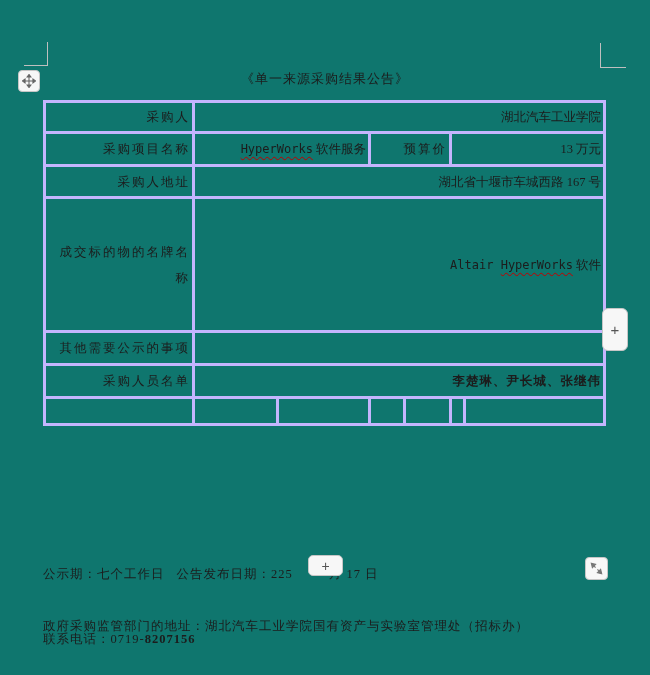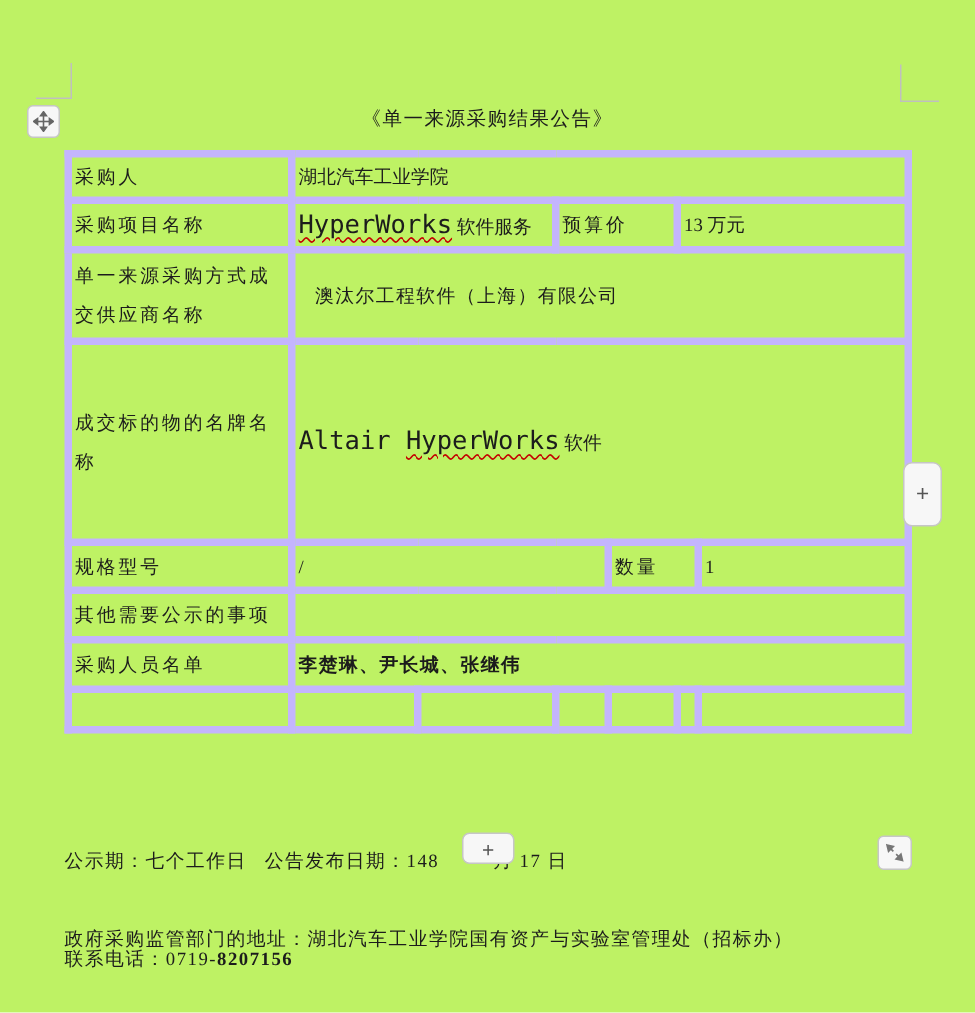--- a/index.html
+++ b/index.html
@@ -1,37 +1,37 @@
 <!DOCTYPE html>
 <html><head>
 <meta charset="utf-8">
 <style>
   html,body { margin:0; padding:0; background:#fff; }
   .page {
-    position:relative; width:650px; height:675px; background:#bef264;
+    position:relative; width:650px; height:675px; background:#0f766e;
     font-family:"Liberation Serif","DejaVu Serif",serif; color:#1c1c1c;
     overflow:hidden;
   }
   .doc-title {
     position:absolute; top:70px; left:0; width:650px; text-align:center;
     font-size:13px; letter-spacing:1px;
   }
   table.doc {
     position:absolute; left:43px; top:100px;
     border-collapse:collapse; table-layout:fixed; width:561px;
   }
   table.doc td {
-    border:5px solid #c4b5fd; vertical-align:middle; padding:0 2px;
-    font-size:12.5px; text-align:left; line-height:26px; overflow:hidden;
+    border:3px solid #c4b5fd; vertical-align:middle; padding:0 2px;
+    font-size:12.5px; text-align:right; line-height:26px; overflow:hidden;
   }
   .lbl { letter-spacing:2px; }
   .supplier-lbl { line-height:30px; }
   .left-val { text-align:left; padding-left:13px !important; letter-spacing:1px; }
   .small-bold { font-size:10.5px; font-weight:600; letter-spacing:1px; }
-  .mono { font-family:"DejaVu Sans Mono","Liberation Mono",monospace; font-size:17px; }
+  .mono { font-family:"DejaVu Sans Mono","Liberation Mono",monospace; font-size:12px; }
   .sq {
     text-decoration-line:underline; text-decoration-style:wavy;
     text-decoration-color:#c40000; text-decoration-thickness:1px;
     text-underline-offset:3px;
   }
   .crop { position:absolute; }
   .crop-tl { left:24px; top:42px; width:23px; height:23px;
     border-right:1px solid #bfbfbf; border-bottom:1px solid #bfbfbf; }
   .crop-tr { left:600px; top:43px; width:25px; height:24px;
     border-left:1px solid #bfbfbf; border-bottom:1px solid #bfbfbf; }
@@ -93,35 +93,29 @@
         <td colspan="6">湖北汽车工业学院</td>
       </tr>
       <tr style="height:33px">
         <td class="lbl">采购项目名称</td>
         <td colspan="2">
           <span class="mono sq">HyperWorks</span><span> 软件服务</span>
         </td>
         <td colspan="2" class="lbl">预算价</td>
         <td colspan="2">13 万元</td>
       </tr>
-      <tr style="height:61px">
-        <td class="lbl supplier-lbl">单一来源采购方式成交供应商名称</td>
-        <td colspan="6" class="left-val">澳汰尔工程软件（上海）有限公司</td>
+      <tr style="height:32px">
+        <td class="lbl">采购人地址</td>
+        <td colspan="6">湖北省十堰市车城西路 167 号</td>
       </tr>
       <tr style="height:134px">
         <td class="lbl">成交标的物的名牌名称</td>
         <td colspan="6">
           <span class="mono">Altair </span><span class="mono sq">HyperWorks</span><span> 软件</span>
         </td>
-      </tr>
-      <tr style="height:32px">
-        <td class="lbl">规格型号</td>
-        <td colspan="3">/</td>
-        <td colspan="2" class="lbl">数量</td>
-        <td>1</td>
       </tr>
       <tr style="height:33px">
         <td class="lbl">其他需要公示的事项</td>
         <td colspan="6"></td>
       </tr>
       <tr style="height:33px">
         <td class="lbl">采购人员名单</td>
         <td colspan="6" class="small-bold">李楚琳、尹长城、张继伟</td>
       </tr>
       <tr style="height:27px">
@@ -134,21 +128,21 @@
         <td></td>
       </tr>
     </tbody>
   </table>
 
   <div class="handle addcol-btn">
     <span>+</span>
   </div>
 
   <div class="footer-line fl1">
-    <span class="gap-r">公示期：七个工作日</span><span>公告发布日期：148</span><span class="spacer"></span><span>月 17 日</span>
+    <span class="gap-r">公示期：七个工作日</span><span>公告发布日期：225</span><span class="spacer"></span><span>月 17 日</span>
   </div>
   <div class="handle addrow-btn">
     <span>+</span>
   </div>
 
   <div class="handle resize-handle">
     <svg width="15" height="15" viewBox="0 0 16 16">
       <g stroke="#777" stroke-width="1.2" fill="#777">
         <line x1="4.5" y1="4.5" x2="7" y2="7"></line>
         <line x1="9" y1="9" x2="11.5" y2="11.5"></line>

